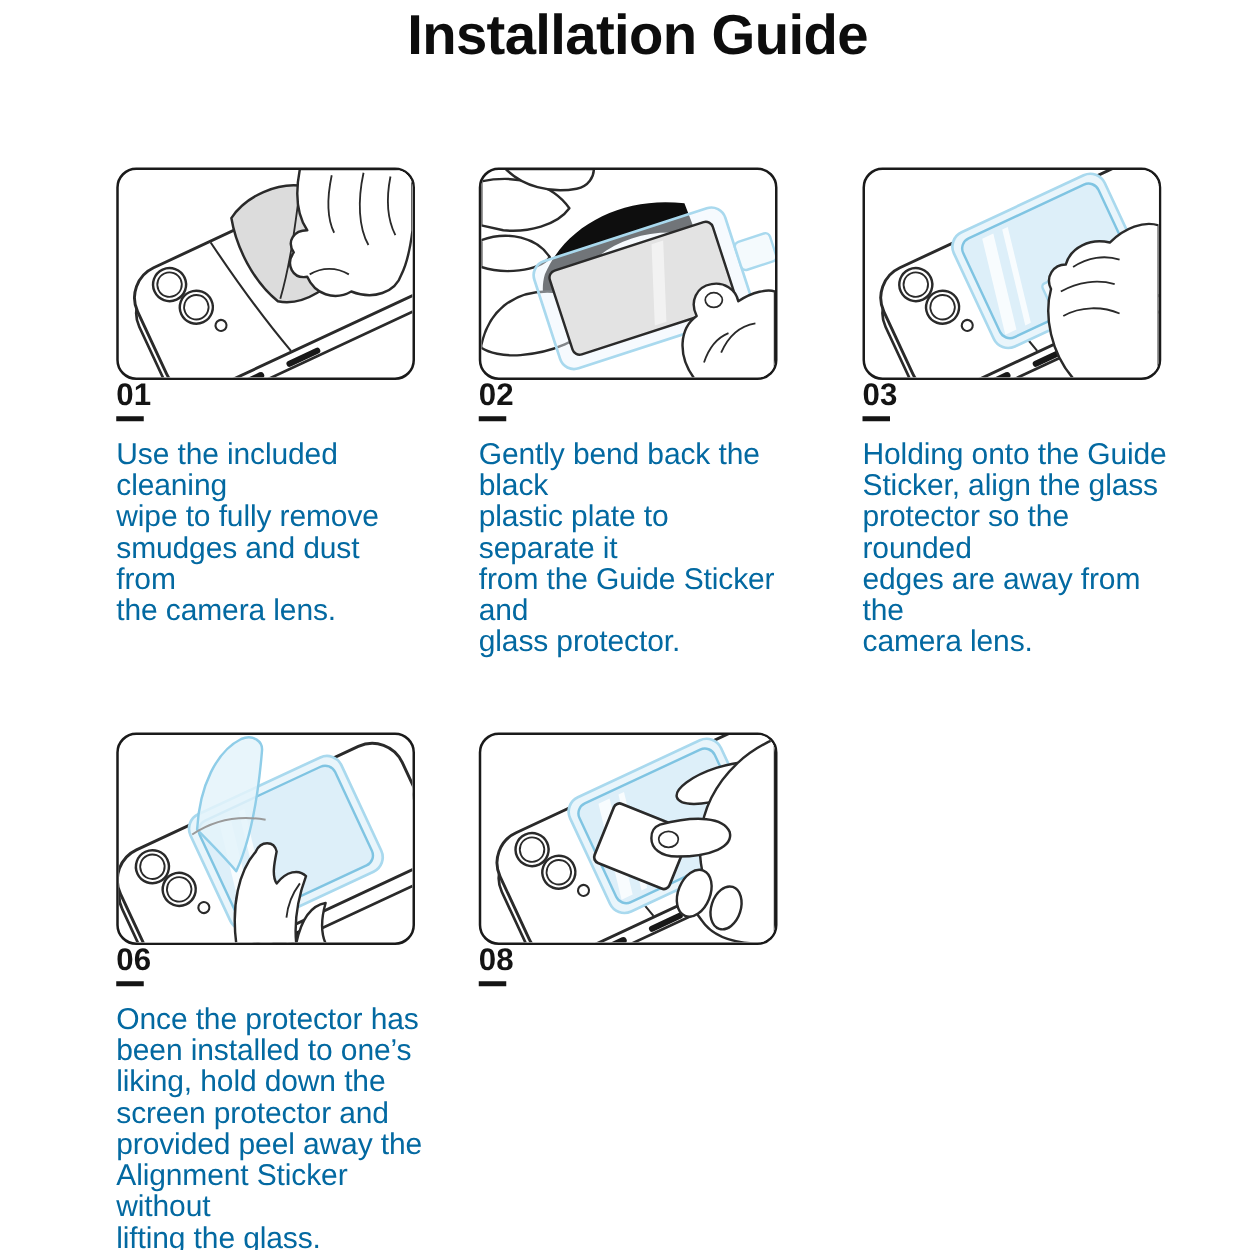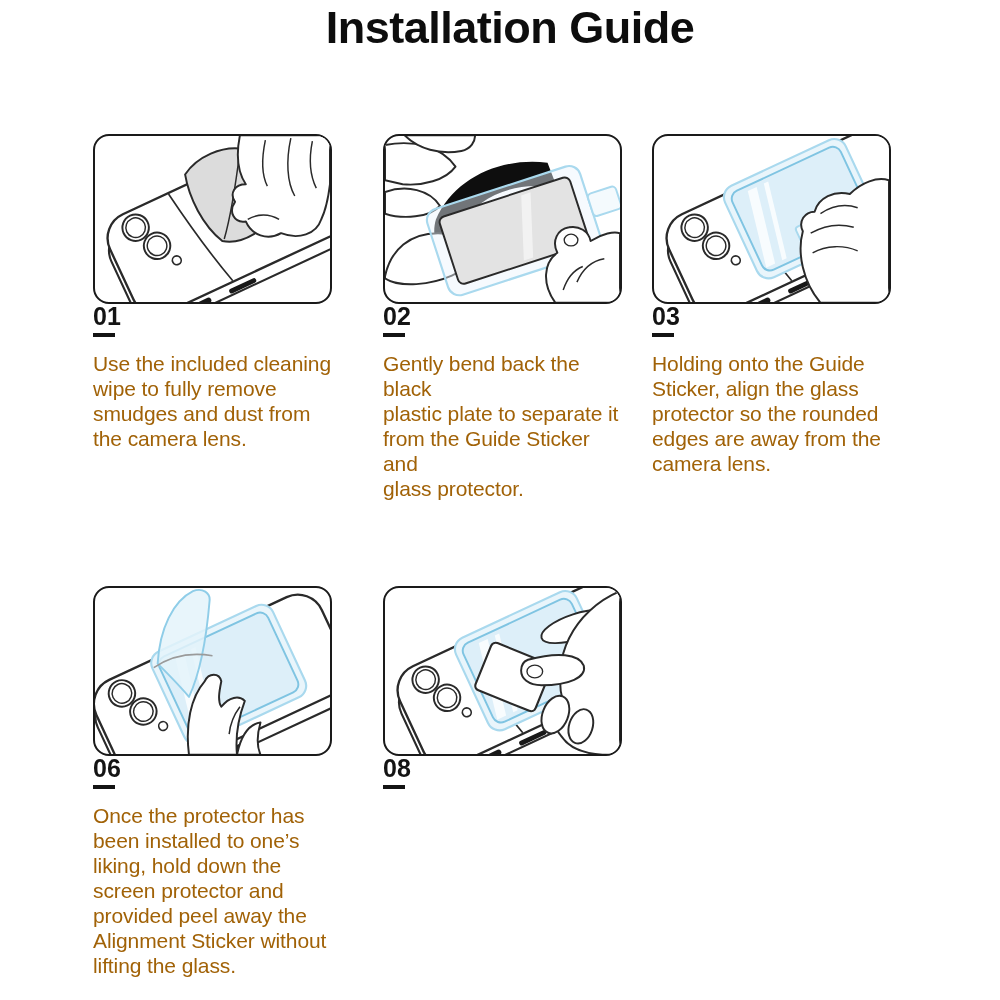--- a/index.html
+++ b/index.html
@@ -6,23 +6,23 @@
   .page{position:relative;width:1000px;height:1000px;background:#fff;overflow:hidden;
         font-family:"Liberation Sans","DejaVu Sans",sans-serif;color:#1c1c1c;padding-left:20px;}
   .title{position:absolute;top:2px;left:0;right:0;text-align:center;
          font-size:45px;font-weight:bold;letter-spacing:-0.5px;color:#0d0d0d;margin:0;}
   .step{position:absolute;width:245px;}
   .figure{width:235px;height:166px;border:2.5px solid #1a1a1a;border-radius:16px;
           overflow:hidden;background:#fff;}
   .figure svg{display:block;width:100%;height:100%;}
   .num{font-size:25px;font-weight:bold;color:#141414;line-height:25px;}
   .rule{width:22px;height:4px;background:#141414;margin-top:4px;}
-  .desc{margin:14px 0 0 0;font-size:21px;line-height:25px;color:#a16207;
+  .desc{margin:14px 0 0 0;font-size:24px;line-height:25px;color:#0369a1;
         white-space:pre-line;letter-spacing:-0.1px;}
-  .s1{left:93px;top:134px}.s2{left:383px;top:134px}.s3{left:652px;top:134px}
+  .s1{left:93px;top:134px}.s2{left:383px;top:134px}.s3{left:690px;top:134px}
   .s4{left:93px;top:586px}.s5{left:383px;top:586px}
   .defs-holder{position:absolute;width:0;height:0;overflow:hidden;}
 </style>
 </head>
 <body>
 
 <div class="page">
 
   <svg class="defs-holder" aria-hidden="true">
     <defs>

